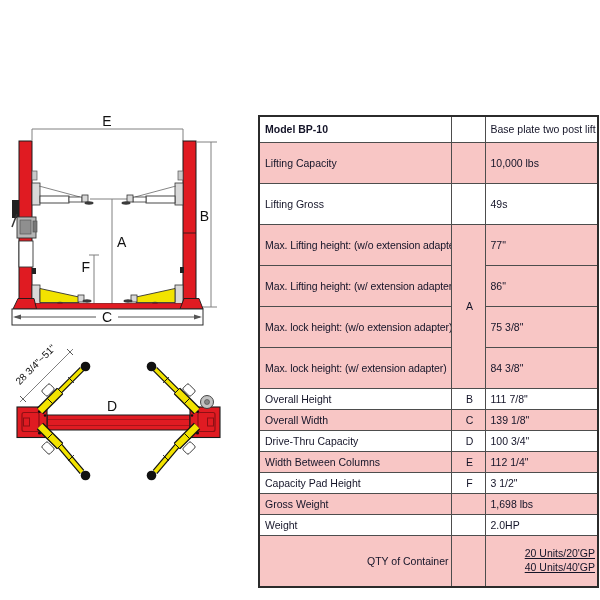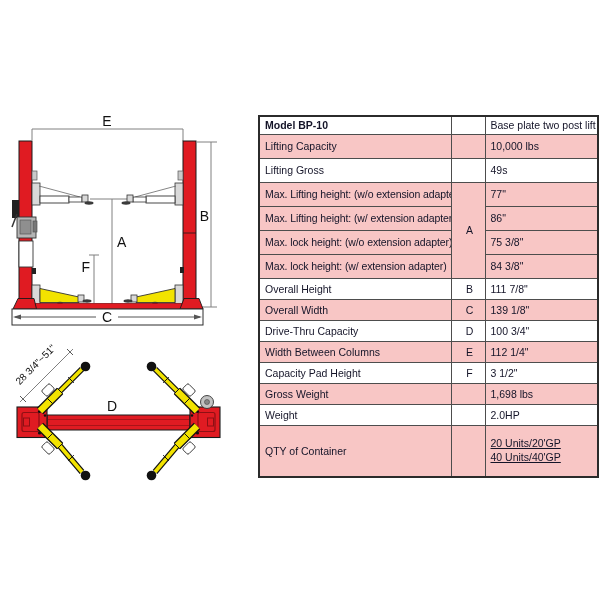--- a/index.html
+++ b/index.html
@@ -18,22 +18,22 @@
   table.spec td { border:1px solid #4d4d4d; font-size:10.5px; color:#141428;
                   padding:0 2px 0 5px; overflow:hidden; vertical-align:middle; }
   td.letter { text-align:center; padding:0; }
   td.value { padding-left:5px; }
   tr.pink td { background:#f8c6c5; }
   tr.white td { background:#ffffff; }
   td.hdr-label { font-weight:bold; font-size:11.5px; color:#000; }
   td.tight { font-size:9px; letter-spacing:-0.1px; white-space:nowrap; }
   td.vtight { font-size:9.5px; white-space:nowrap; }
   td.pre { white-space:pre-line; line-height:1.3;text-decoration:underline; }
-  tr.h26 { height:18px; } tr.h25 { height:24px; }
-  tr.h21 { height:21px;margin-top:28px; } tr.h42 { height:52px; }
+  tr.h26 { height:26px; } tr.h25 { height:41px; }
+  tr.h21 { height:21px;margin-top:28px; } tr.h42 { height:52px;text-align:right; }
 </style>
 </head>
 <body>
 
 <div class="canvas">
 
   <svg class="diagram-svg" width="240" height="520" viewBox="0 0 240 520">
 
     <g>
 

